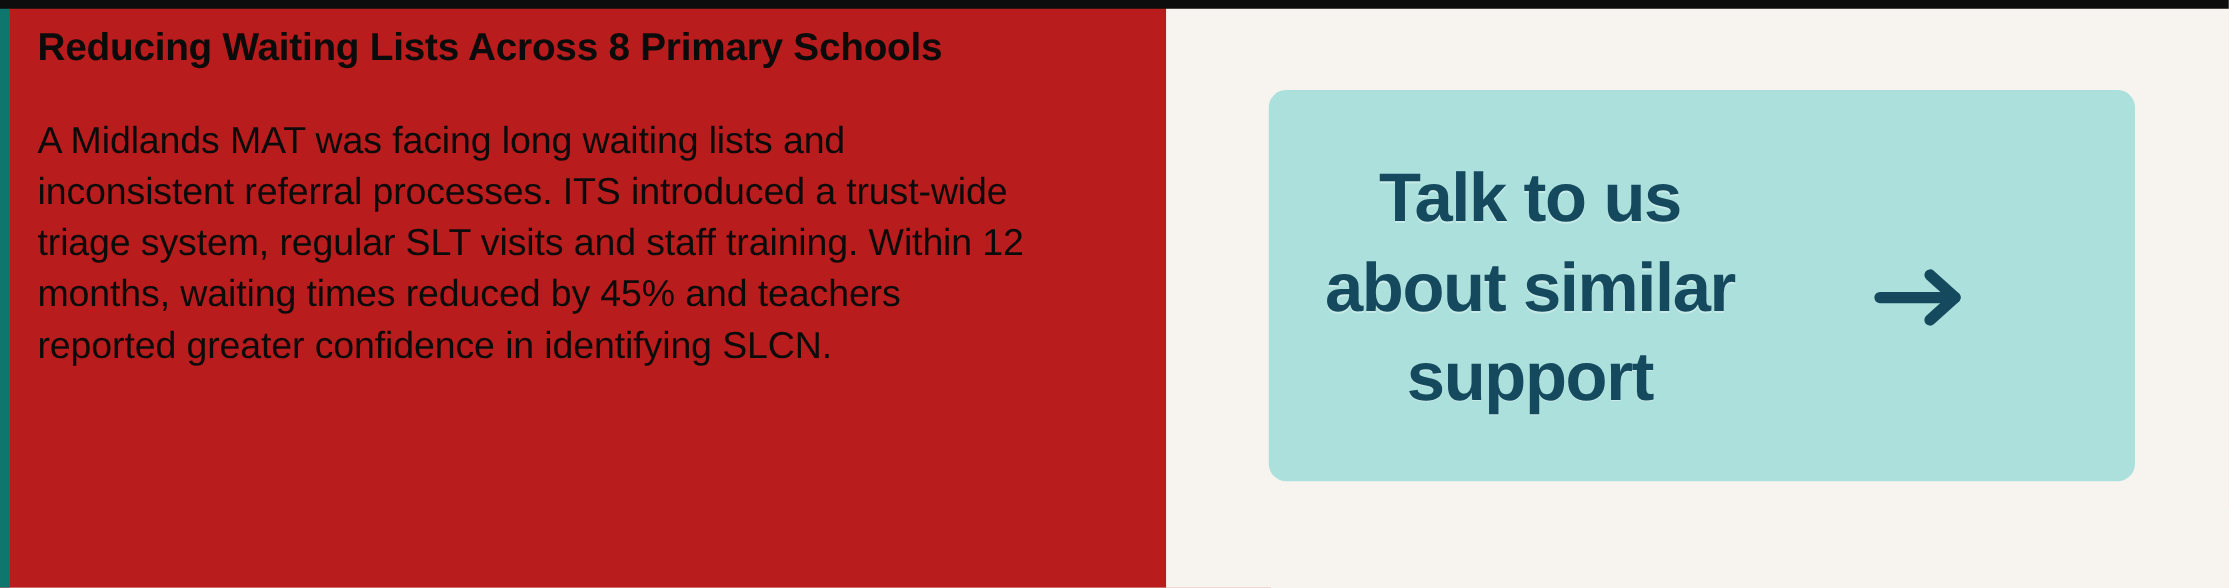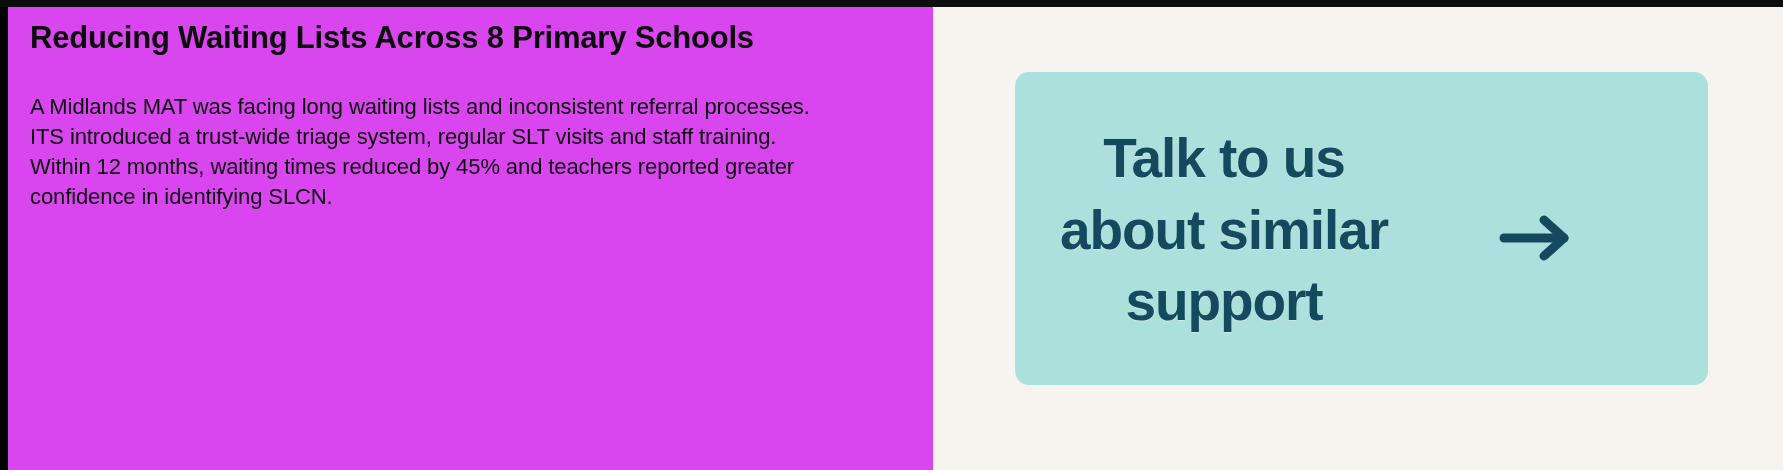--- a/index.html
+++ b/index.html
@@ -34,42 +34,42 @@
     height: 7px;
     background: #0d0d0d;
     z-index: 5;
   }
 
   
   .case-panel {
     position: relative;
     width: 933px;
     height: 470px;
-    background: #d946ef;
-    border-left: 8px solid #000000;
+    background: #b91c1c;
+    border-left: 8px solid #0f766e;
     box-sizing: border-box;
     padding: 18px 30px 0 22px;
     flex: 0 0 933px;
   }
 
   .case-title {
     font-family: "Liberation Sans", sans-serif;
     font-weight: bold;
     font-size: 31px;
     line-height: 1.28;
     color: #0b0b0b;
     margin: 0;
     letter-spacing: -0.2px;
     max-width: 800px;
   }
 
   .case-body {
     font-family: "Liberation Sans", sans-serif;
     font-weight: normal;
-    font-size: 22px;
+    font-size: 30px;
     line-height: 1.37;
     color: #0b0b0b;
     margin: 34px 0 0 0;
     max-width: 790px;
     letter-spacing: -0.1px;
   }
 
   
   .cta-area {
     position: relative;

